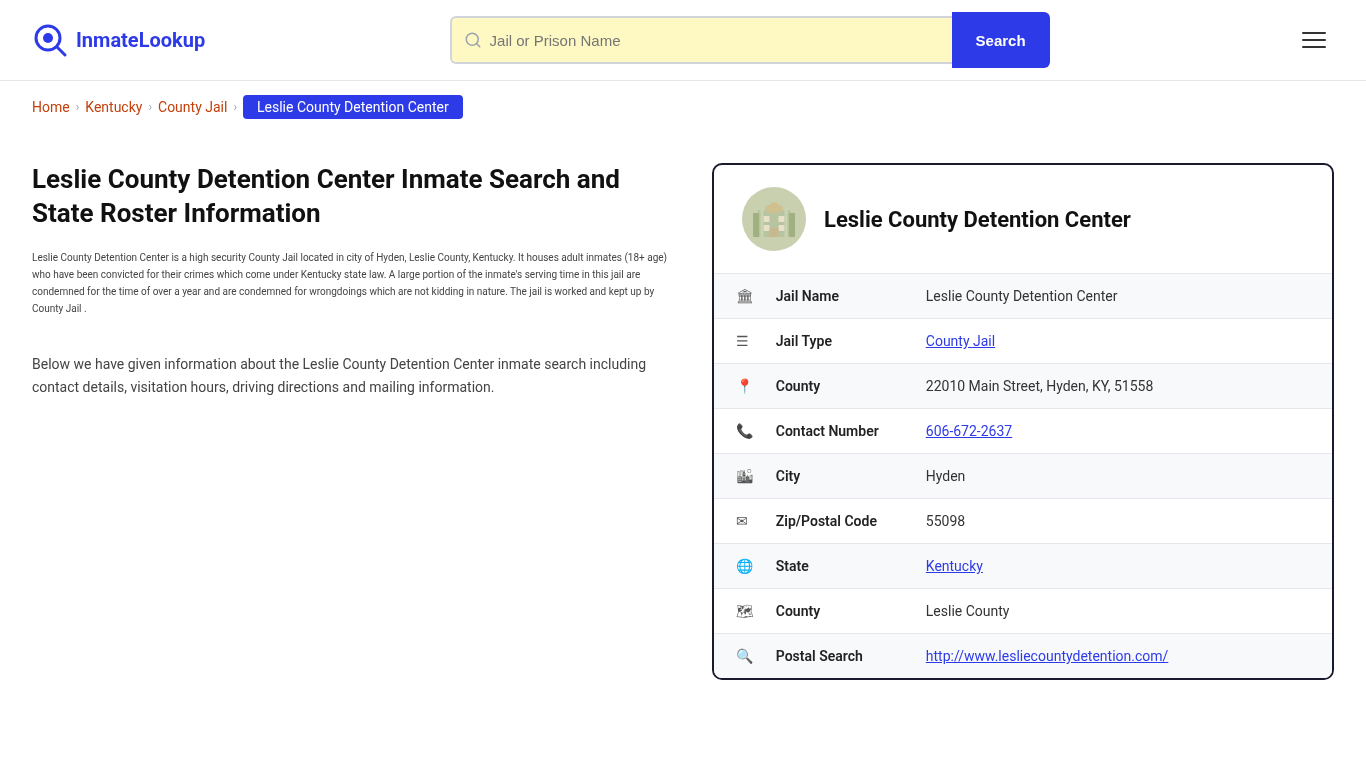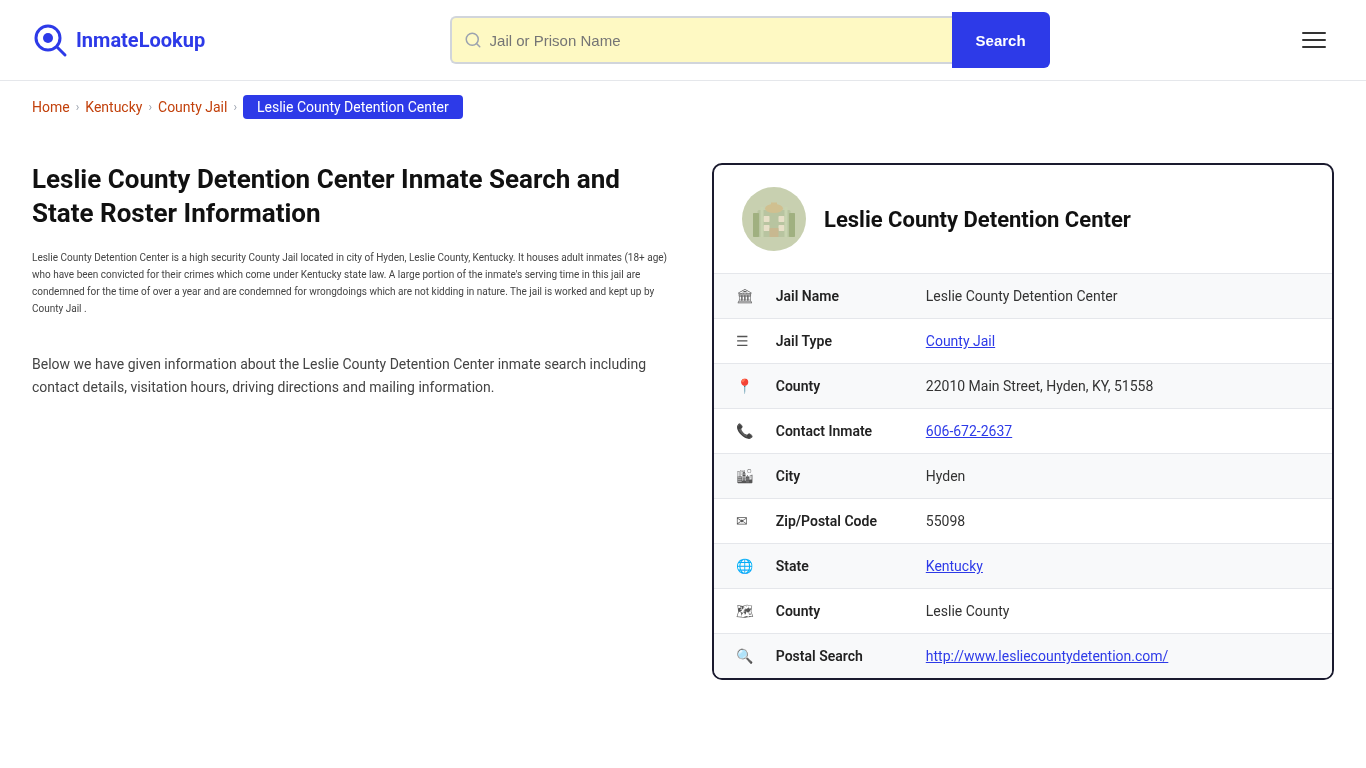--- a/index.html
+++ b/index.html
@@ -285,21 +285,21 @@
               <td>Jail Type</td>
               <td><a class="link" href="#">County Jail</a></td>
             </tr>
             <tr class="info-row">
               <td class="icon-cell">📍</td>
               <td>County</td>
               <td>22010 Main Street, Hyden, KY, 51558</td>
             </tr>
             <tr class="info-row">
               <td class="icon-cell">📞</td>
-              <td>Contact Inmate</td>
+              <td>Contact Number</td>
               <td><a class="link" href="#">606-672-2637</a></td>
             </tr>
             <tr class="info-row">
               <td class="icon-cell">🏙</td>
               <td>City</td>
               <td>Hyden</td>
             </tr>
             <tr class="info-row">
               <td class="icon-cell">✉</td>
               <td>Zip/Postal Code</td>

